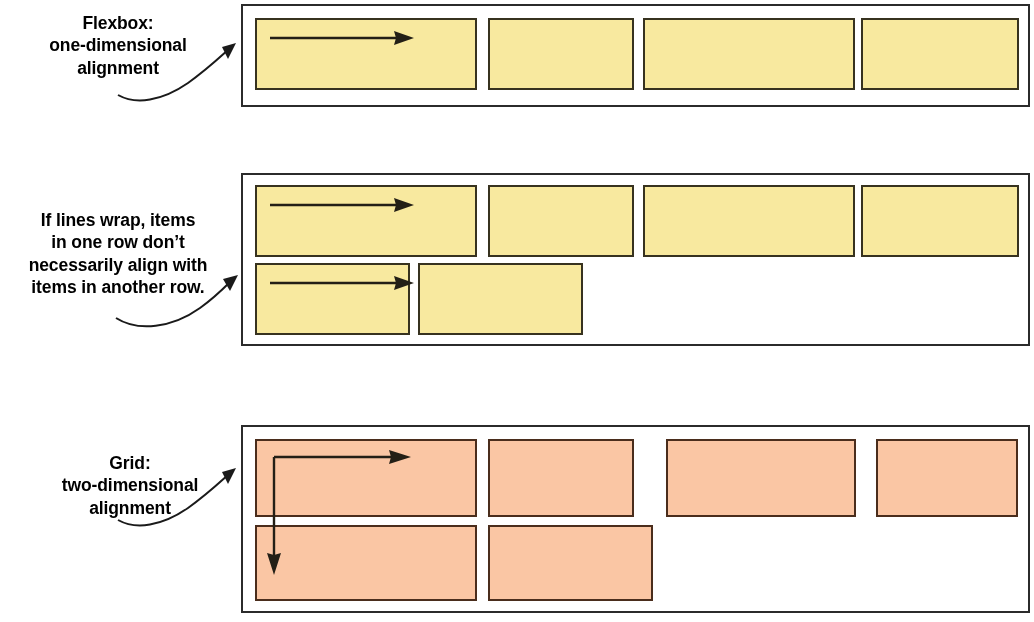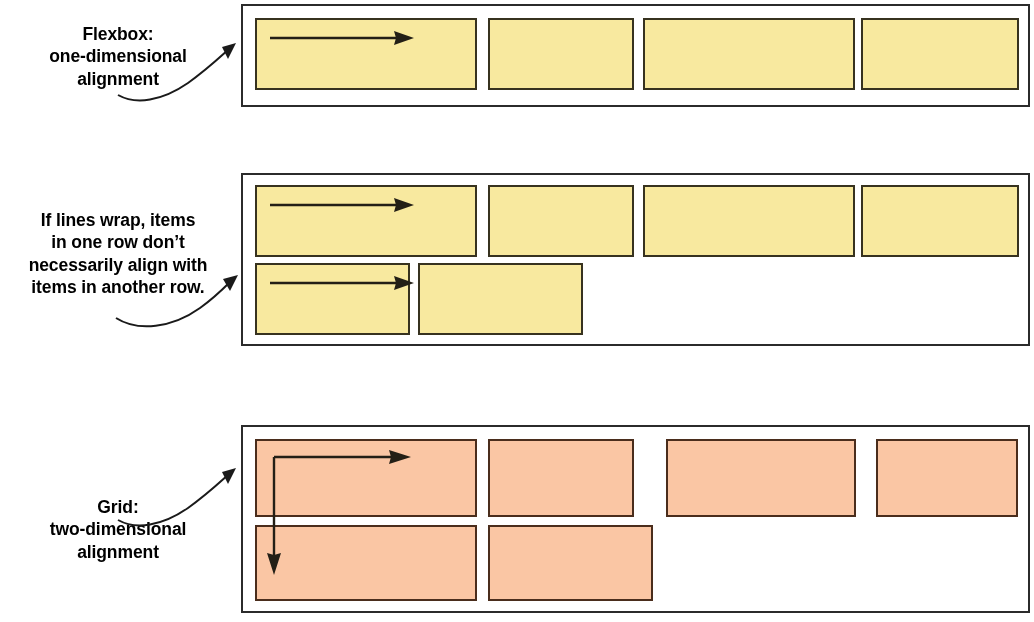--- a/index.html
+++ b/index.html
@@ -22,31 +22,30 @@
   .caption {
     position: absolute;
     text-align: center;
     font-weight: bold;
     color: #000000;
     line-height: 1.28;
     letter-spacing: -0.1px;
     white-space: pre-line;
   }
   .caption-1 {
-    left: 8px;  top: 23px;  width: 220px;
+    left: 8px;  top: 12px;  width: 220px;
     font-size: 17.5px;
   }
   .caption-2 {
     left: 2px;  top: 209px; width: 232px;
     font-size: 17.5px;
   }
   .caption-3 {
-    left: 8px;  top: 452px; width: 220px;
+    left: 20px;  top: 452px; width: 220px;
     font-size: 17.5px;
-    margin-top: 44px;
   }
 
   
   .connector {
     position: absolute;
     pointer-events: none;
   }
 
   
   .panel {

